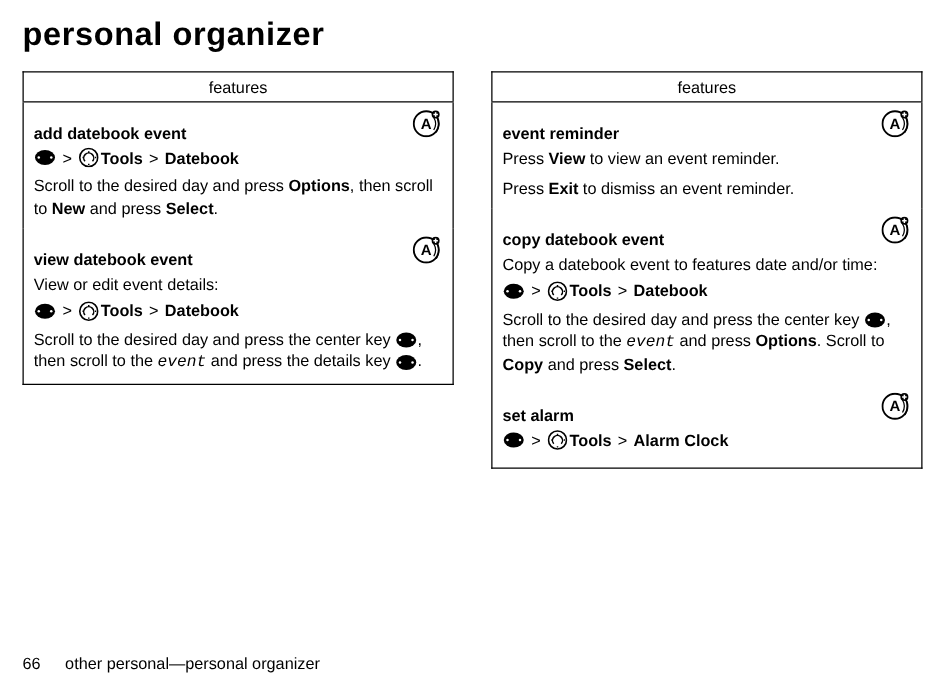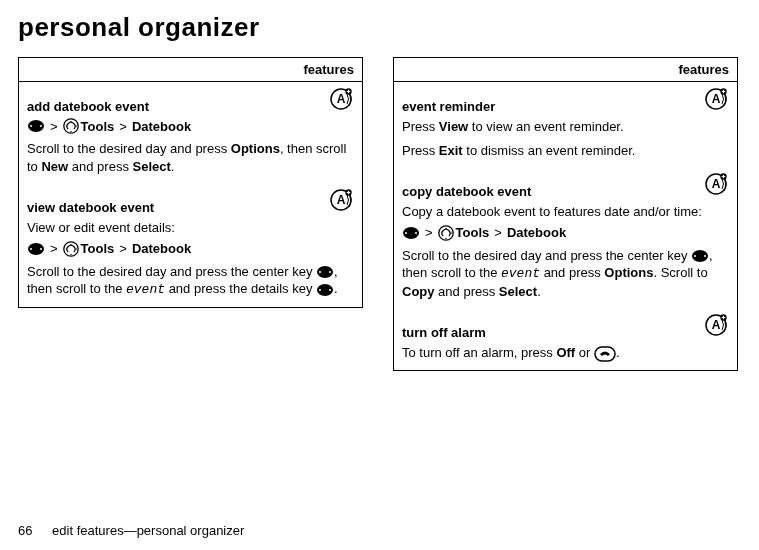--- a/index.html
+++ b/index.html
@@ -26,22 +26,22 @@
   }
   .col {
     width: 345px;
   }
   table.feat {
     width: 100%;
     border-collapse: collapse;
     border: 1.5px solid #000;
   }
   table.feat th {
-    text-align: right;
-    font-weight: 700;
+    text-align: center;
+    font-weight: 400;
     padding: 4px 8px;
     border-bottom: 1.5px solid #000;
     font-size: 13px;
   }
   table.feat td {
     padding: 6px 8px 8px 8px;
     border-bottom: 1px solid #000;
     vertical-align: top;
     position: relative;
   }
@@ -216,36 +216,43 @@
           <span class="narrow">Datebook</span>
         </div>
         <div class="desc">
           <span>Scroll to the desired day and press the center key </span><svg class="inline" width="18" height="14">
                   <use href="#center-key"></use>
                 </svg><span>, then scroll to the </span><span class="italic">event</span><span> and press </span><span class="narrow">Options</span><span>. Scroll to </span><span class="narrow">Copy</span><span> and press </span><span class="narrow">Select</span>.
         </div>
       </td>
           </tr>
 
-
-      <tr>
-            <td style="border-bottom:none">
-        <svg class="acc-icon" width="26" height="22">
-                <use href="#acc-icon"></use>
-              </svg>
-        <span class="row-title">turn off alarm</span>
-        <div class="desc">
-          <span>To turn off an alarm, press </span><span class="narrow">Off</span><span> or </span><svg class="inline" width="22" height="16">
-                  <use href="#end-key"></use>
-                </svg><span>.</span>
-        </div>
-      </td>
-          </tr>
+      <tr>
+            <td>
+        <svg class="acc-icon" width="26" height="22">
+                <use href="#acc-icon"></use>
+              </svg>
+        <span class="row-title">set alarm</span>
+        <div class="path">
+          <svg class="inline" width="18" height="14">
+                  <use href="#nav-key"></use>
+                </svg>
+          <span class="gt">&gt;</span>
+          <svg class="inline" width="16" height="16">
+                  <use href="#tools-icon"></use>
+                </svg>
+          <span class="narrow">Tools</span>
+          <span class="gt">&gt;</span>
+          <span class="narrow">Alarm Clock</span>
+        </div>
+      </td>
+          </tr>
+
     </tbody>
       </table>
   </div>
 
 </div>
 
 <div class="footer">
   <span class="pg">66</span>
-  <span>edit features—personal organizer</span>
+  <span>other personal—personal organizer</span>
 </div>
 
 </body></html>

